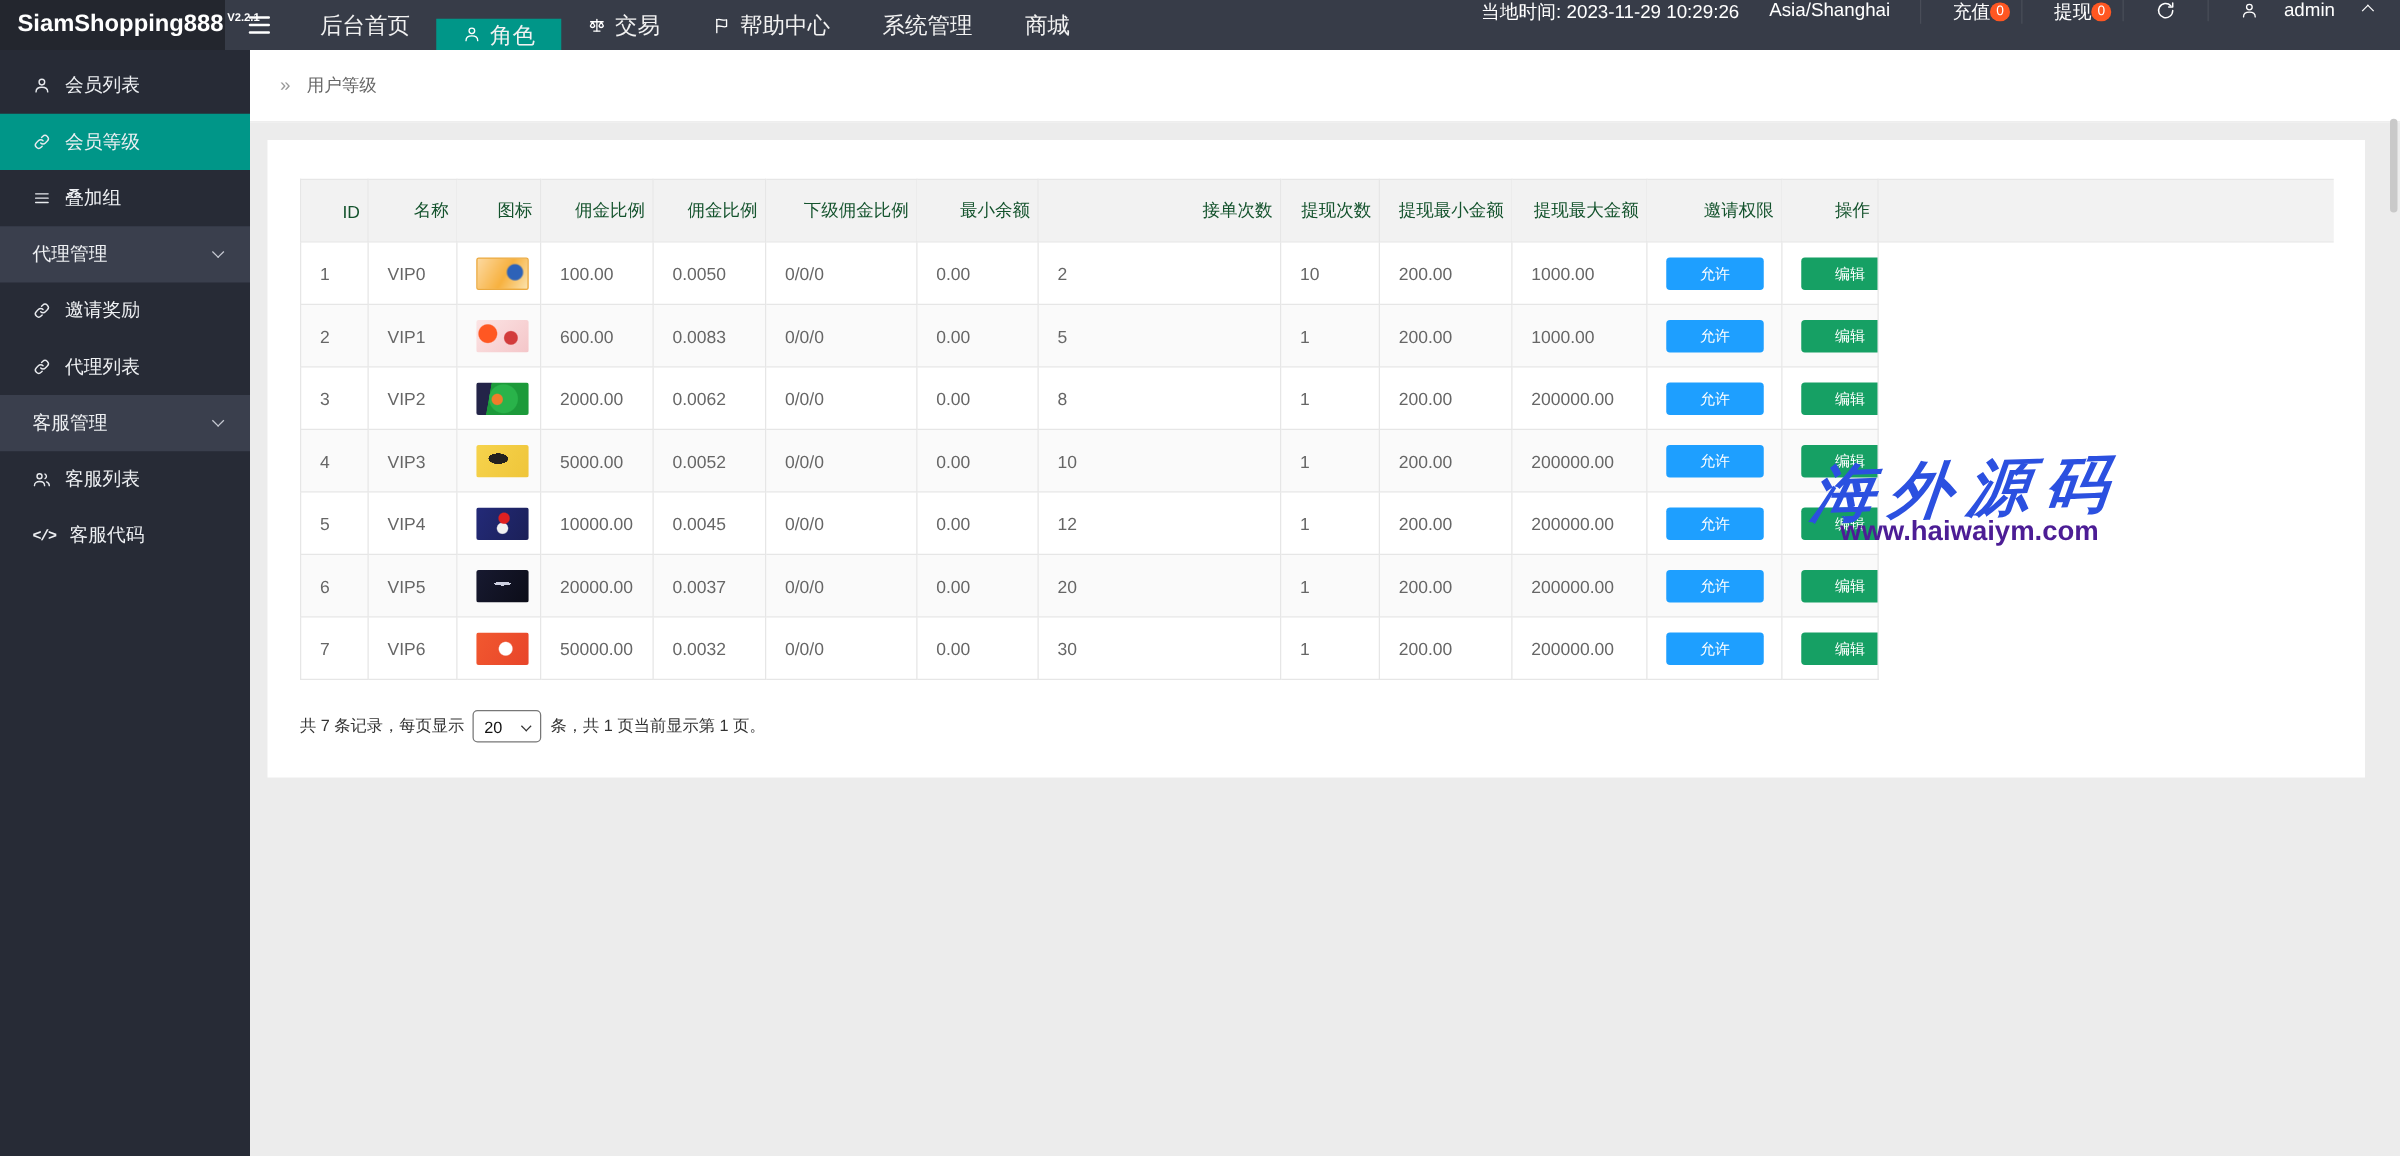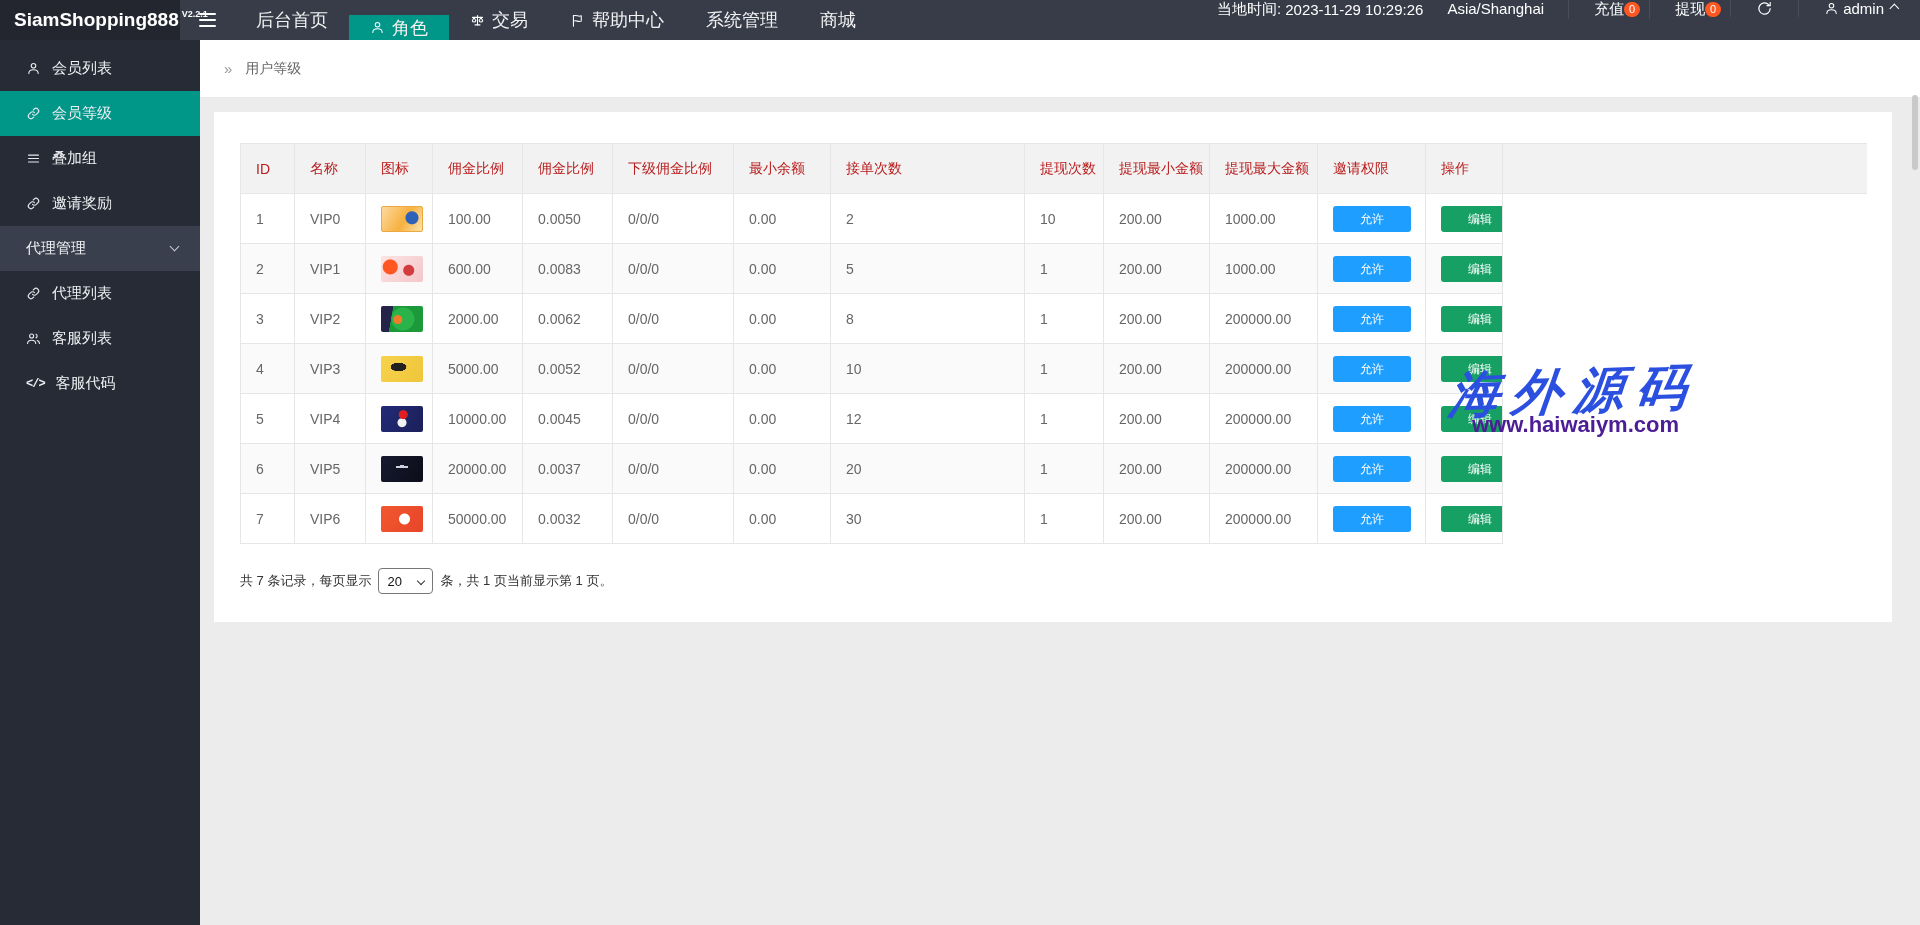--- a/index.html
+++ b/index.html
@@ -43,21 +43,21 @@
   .crumb{height:58px;background:#fff;display:flex;align-items:center;padding-left:24px;font-size:14px;color:#666;border-bottom:1px solid #e9e9e9}
   .crumb .marker{color:#999;margin-right:13px;font-size:15px}
 
   .card{position:absolute;left:14px;top:72px;width:1678px;height:510px;background:#fff}
   .card-inner{padding:31px 0 0 26px}
 
   table{border-collapse:collapse;table-layout:fixed;width:1626px;font-size:14px;color:#666}
   col.c0{width:54px}col.c1{width:71px}col.c2{width:67px}col.c3{width:90px}col.c4{width:90px}
   col.c5{width:121px}col.c6{width:97px}col.c7{width:194px}col.c8{width:79px}col.c9{width:106px}
   col.c10{width:108px}col.c11{width:108px}col.c12{width:77px}col.cf{width:364px}
-  th{background:#f2f2f2;font-weight:400;color:#b91c1c;text-align:left;height:50px;padding:0 6px 0 15px;
+  th{background:#f2f2f2;font-weight:400;color:#14532d;text-align:right;height:50px;padding:0 6px 0 15px;
     border:1px solid #e6e6e6;white-space:nowrap;overflow:hidden}
   th.filler{border-left:none;border-right:none;border-top:1px solid #e6e6e6}
   td{height:50px;padding:0 6px 0 15px;border:1px solid #e6e6e6;background:#fff;white-space:nowrap;overflow:hidden}
   tr.even td{background:#fafafa}
   td.filler,tr.even td.filler{border:none;background:#fff}
   .lvl-icon{width:42px;height:26px;border-radius:2px;display:block}
   .lvl-0{border:1px solid #eba93f;background:radial-gradient(circle at 75% 45%,#2d62b8 0 6px,rgba(0,0,0,0) 7px),linear-gradient(120deg,#fcd9a0,#f7b13f 55%,#fbe3ae)}
   .lvl-1{background:radial-gradient(circle at 22% 42%,#ff5722 0 7px,rgba(0,0,0,0) 8px),radial-gradient(circle at 66% 55%,#d23c3c 0 5px,rgba(0,0,0,0) 6px),linear-gradient(135deg,#fce4e4,#f4c6c9)}
   .lvl-2{background:radial-gradient(circle at 40% 52%,#f07c2a 0 4px,rgba(0,0,0,0) 5px),radial-gradient(circle at 52% 50%,#29b34a 0 11px,rgba(0,0,0,0) 12px),linear-gradient(100deg,#232448 0 26%,#1c9a3a 27%)}
   .lvl-3{background:radial-gradient(ellipse 13px 7px at 42% 42%,#23211f 0 60%,rgba(0,0,0,0) 61%),linear-gradient(120deg,#f6d34c,#efc53a)}
@@ -140,21 +140,21 @@
     <div class="chip">
       <span>提现</span>
       <span class="badge" id="badge-withdraw" style="background: rgb(255, 87, 34);">0</span>
     </div>
     <div class="chip">
       <svg viewBox="0 0 24 24" style="width:17px;height:17px">
         <path d="M20 12a8 8 0 1 1-2.2-5.5"></path>
           <polyline points="20 3.5 20 8 15.5 8"></polyline>
       </svg>
     </div>
-    <div class="chip" style="gap:4px">
+    <div class="chip" style="gap:20px">
       <svg viewBox="0 0 24 24">
         <circle cx="12" cy="7.5" r="3.6"></circle>
           <path d="M4.5 20c0-4 3.5-6 7.5-6s7.5 2 7.5 6"></path>
       </svg>
       <span>admin</span>
       <span class="chev up"></span>
     </div>
   </div>
 </div>
 
@@ -174,37 +174,41 @@
       <span>会员等级</span>
     </div>
     <div class="s-row s-item">
       <svg viewBox="0 0 24 24">
         <path d="M4 6.5h16"></path>
         <path d="M4 12h16"></path>
         <path d="M4 17.5h16"></path>
       </svg>
       <span>叠加组</span>
     </div>
-    <div class="s-row s-item">
-      <svg viewBox="0 0 24 24">
-        <path d="M10.5 13.5a4.2 4.2 0 0 0 6 0l2.5-2.5a4.2 4.2 0 0 0-6-6l-1.4 1.4"></path>
-        <path d="M13.5 10.5a4.2 4.2 0 0 0-6 0L5 13a4.2 4.2 0 0 0 6 6l1.4-1.4"></path>
-      </svg>
-      <span>邀请奖励</span>
-    </div>
     <div class="s-row s-header">
       <span>代理管理</span>
       <span class="chev down"></span>
     </div>
     <div class="s-row s-item">
       <svg viewBox="0 0 24 24">
         <path d="M10.5 13.5a4.2 4.2 0 0 0 6 0l2.5-2.5a4.2 4.2 0 0 0-6-6l-1.4 1.4"></path>
         <path d="M13.5 10.5a4.2 4.2 0 0 0-6 0L5 13a4.2 4.2 0 0 0 6 6l1.4-1.4"></path>
       </svg>
+      <span>邀请奖励</span>
+    </div>
+    <div class="s-row s-item">
+      <svg viewBox="0 0 24 24">
+        <path d="M10.5 13.5a4.2 4.2 0 0 0 6 0l2.5-2.5a4.2 4.2 0 0 0-6-6l-1.4 1.4"></path>
+        <path d="M13.5 10.5a4.2 4.2 0 0 0-6 0L5 13a4.2 4.2 0 0 0 6 6l1.4-1.4"></path>
+      </svg>
       <span>代理列表</span>
+    </div>
+    <div class="s-row s-header">
+      <span>客服管理</span>
+      <span class="chev down"></span>
     </div>
     <div class="s-row s-item">
       <svg viewBox="0 0 24 24">
         <circle cx="9" cy="8" r="3.2"></circle>
         <path d="M2.5 20c0-3.5 3-5.3 6.5-5.3s6.5 1.8 6.5 5.3"></path>
         <path d="M16 5.2a3.2 3.2 0 0 1 0 5.8"></path>
         <path d="M18 15.2c2.1.8 3.5 2.3 3.5 4.8"></path>
       </svg>
       <span>客服列表</span>
     </div>

